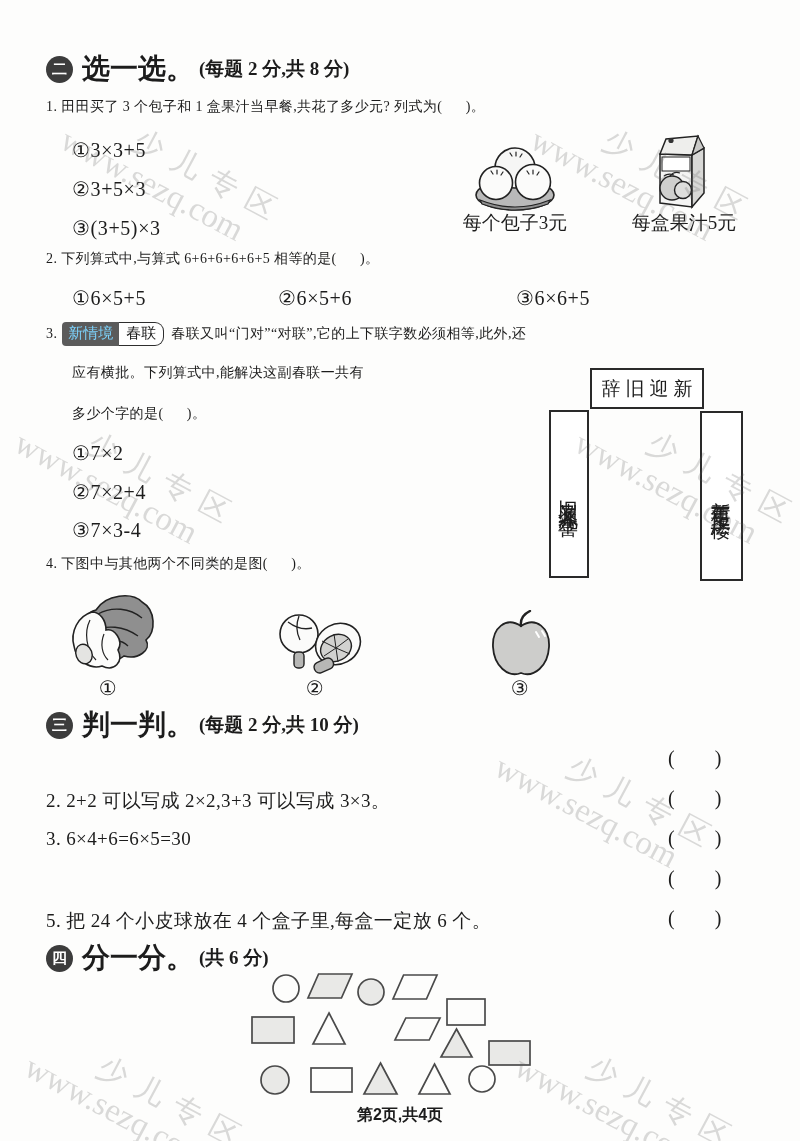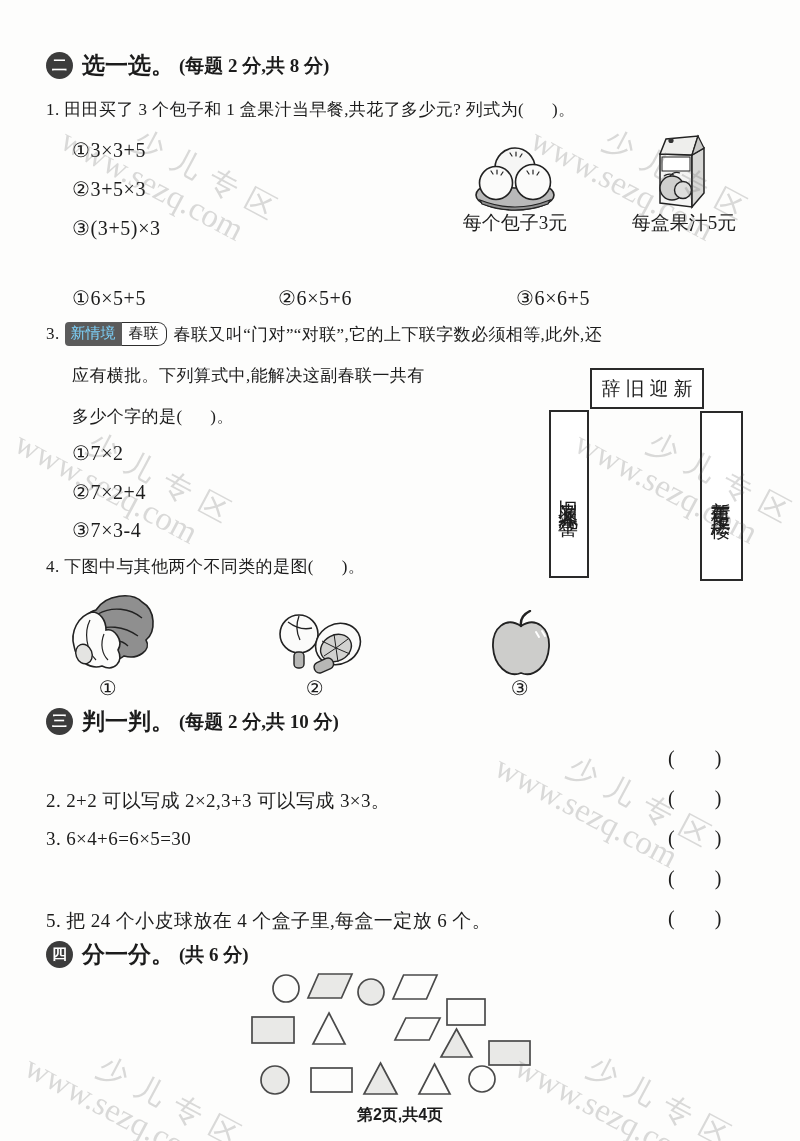--- a/index.html
+++ b/index.html
@@ -12,24 +12,24 @@
   }
   .abs { position:absolute; }
   
   .sec-header { display:flex; align-items:center; gap:9px; }
   .sec-icon {
     width:27px; height:27px; border-radius:50%; background:#3c3c3c; color:#fff;
     display:flex; align-items:center; justify-content:center;
     font-size:15px; font-weight:bold; flex:0 0 auto;
     font-family:"Liberation Sans",sans-serif;
   }
-  .sec-title { font-size:23px; font-weight:bold; font-family:Liberation Serif, serif; }
+  .sec-title { font-size:28px; font-weight:bold; font-family:Liberation Serif, serif; }
   .sec-score { font-size:19px; font-weight:bold; }
   
-  .q-text { font-size:17px; white-space:pre; letter-spacing:0.4px; }
+  .q-text { font-size:14px; white-space:pre; letter-spacing:0.4px; }
   .opt { font-size:20px; white-space:pre; letter-spacing:0.6px; }
   .caption { font-size:19px; text-align:center; white-space:pre; }
   
   .badge-row { display:flex; align-items:center; }
   .badge-new {
     background:#5b5b5b; color:#7dd3fc; font-size:15px; padding:2px 6px 3px;
     border-radius:4px 0 0 4px; font-family:"Liberation Sans",sans-serif;
   }
   .badge-topic {
     background:#fff; color:#1c1c1c; font-size:15px; padding:1px 7px 2px;
@@ -101,20 +101,21 @@
       <polygon points="48,3 54,15 42,22" fill="#c9c9c7" stroke="#222" stroke-width="1.2"></polygon>
       <circle cx="21" cy="7.5" r="2.6" fill="#333"></circle>
       <rect x="12" y="24" width="28" height="14" fill="#fff" stroke="#222" stroke-width="1"></rect>
       <circle cx="22" cy="55" r="12" fill="#cfcfcd" stroke="#222" stroke-width="1.4"></circle>
       <circle cx="33" cy="57" r="8.5" fill="#dededc" stroke="#222" stroke-width="1.4"></circle>
       <path d="M20,43 q4,-5 10,-3 M24,42 q-6,-2 -10,1" fill="none" stroke="#222" stroke-width="1.3"></path>
     </svg>
   </div>
   <div class="abs caption" style="left:618px; top:210px; width:132px;">每盒果汁5元</div>
 
+  <div class="abs q-text" style="left:46px; top:250px;">2. 下列算式中,与算式 6+6+6+6+6+5 相等的是(      )。</div>
   <div class="abs opt" style="left:72px; top:286px;">①6×5+5</div>
   <div class="abs opt" style="left:278px; top:286px;">②6×5+6</div>
   <div class="abs opt" style="left:516px; top:286px;">③6×6+5</div>
 
   <div class="abs" style="left:46px; top:322px; display:flex; align-items:center;">
     <span class="q-text">3.</span>
     <span class="badge-row" style="margin:0 7px 0 5px;">
       <span class="badge-new">新情境</span>
       <span class="badge-topic">春联</span>
     </span>

